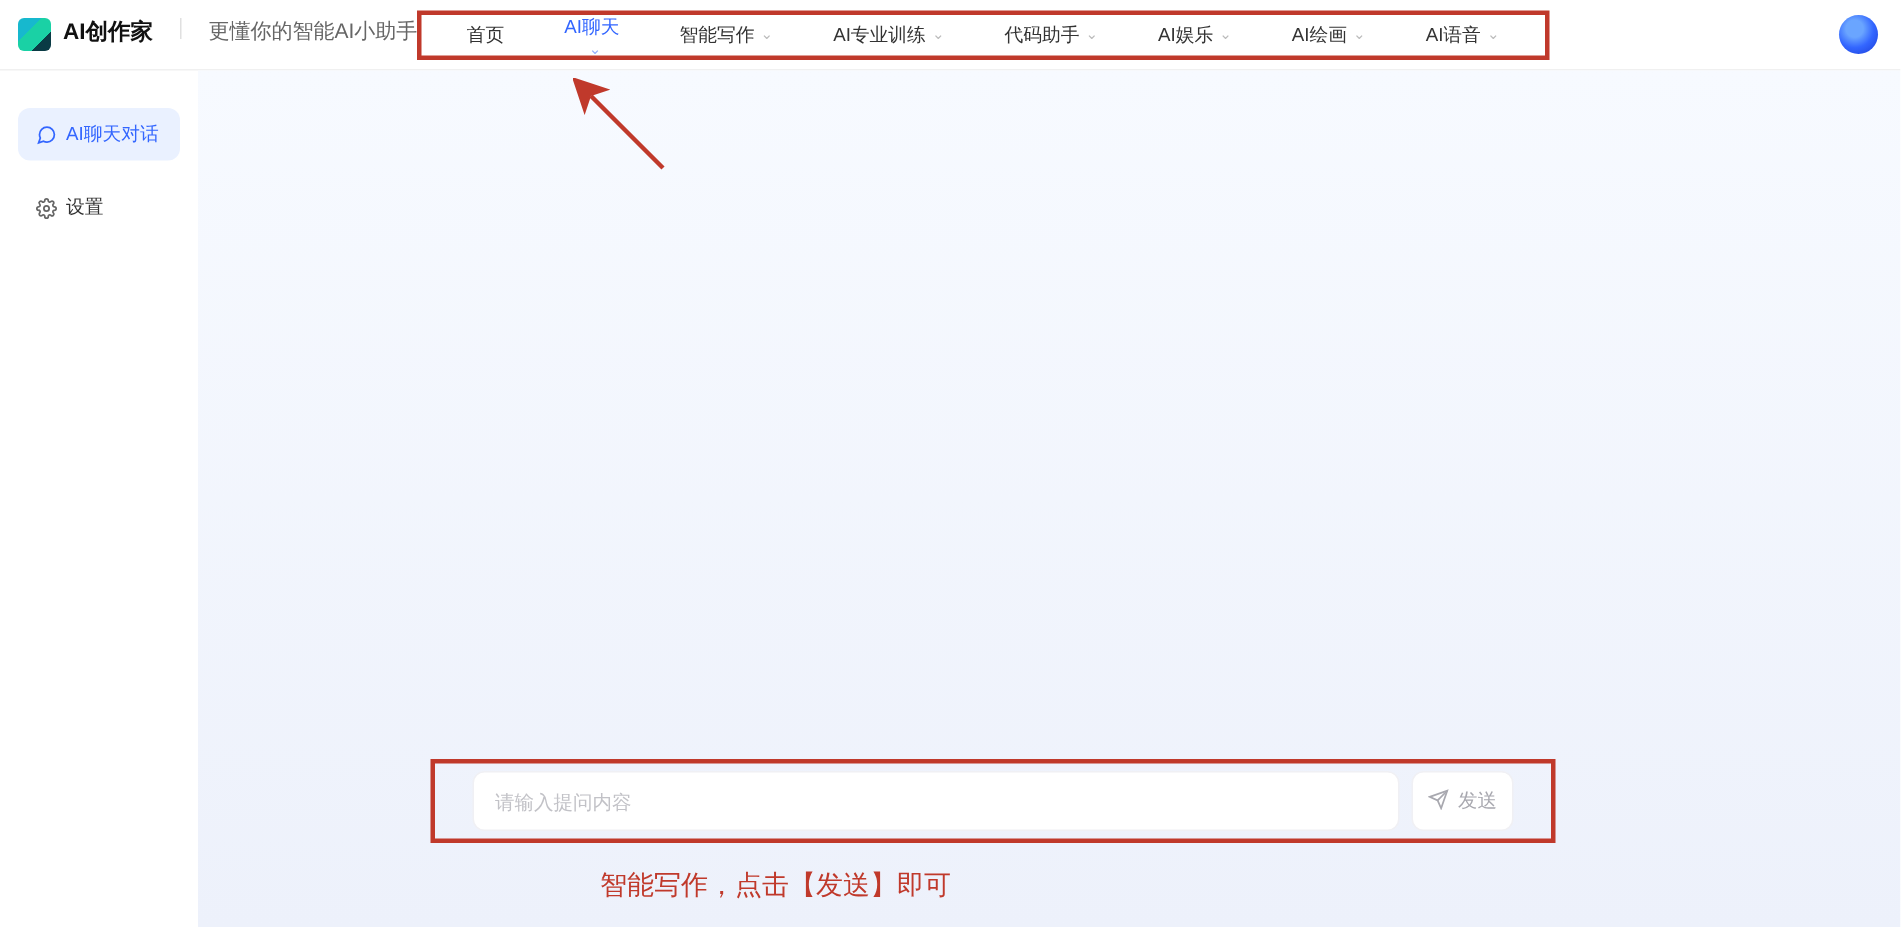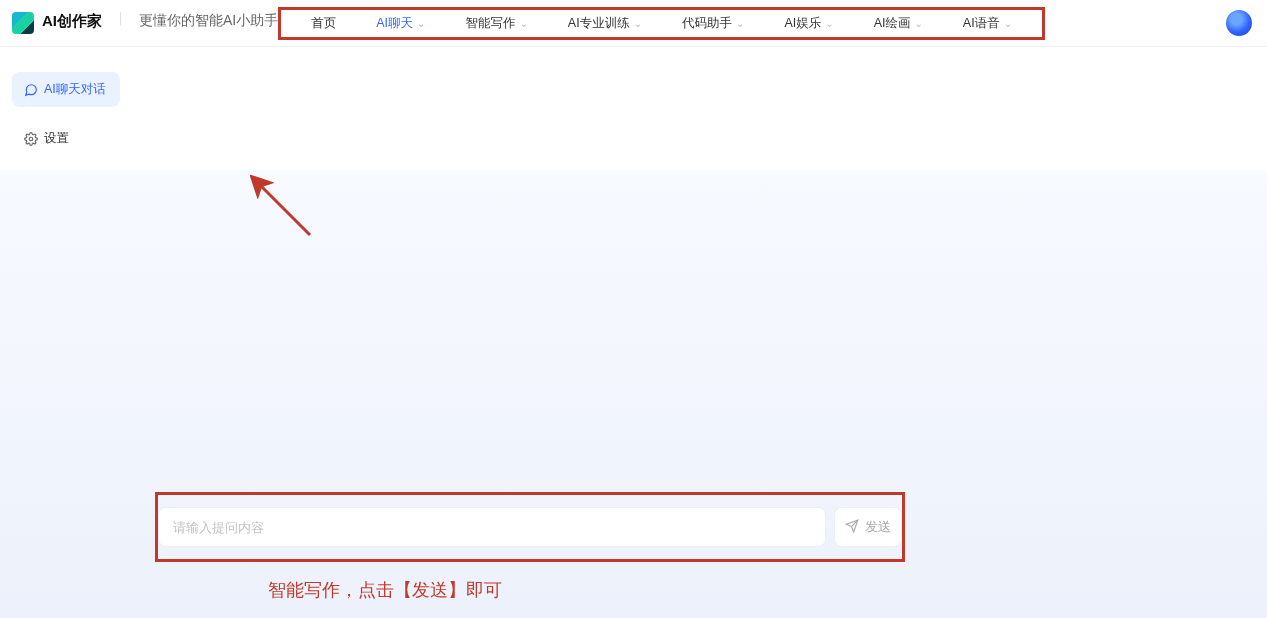--- a/index.html
+++ b/index.html
@@ -65,21 +65,21 @@
     .nav-item {
       display: flex;
       align-items: center;
       font-size: 12.5px;
       color: #333;
       padding: 0 20px;
       cursor: pointer;
       white-space: nowrap;
       height: 100%;
     }
-    .nav-item.active { color: #3366ff; }
+    .nav-item.active { color: #3366ff; flex-direction: column; }
     .chev {
       margin-left: 4px;
       font-size: 10px;
       color: #bbb;
     }
     .nav-item.active .chev { color: #94b0ff; }
 
     .avatar {
       position: absolute;
       right: 15px;
@@ -88,21 +88,20 @@
       height: 26px;
       border-radius: 50%;
       background: radial-gradient(circle at 40% 35%, #6aa5ff 25%, #3366ff 55%, #1a3bd6 100%);
       cursor: pointer;
     }
 
     
     .body {
       display: flex;
       height: calc(100% - 47px);
-      flex-direction: column;
     }
     .sidebar {
       width: 132px;
       background: #fff;
       padding-top: 25px;
       display: flex;
       flex-direction: column;
       align-items: center;
     }
     .sidebar-item {
@@ -145,27 +144,27 @@
       top: 5px;
       pointer-events: none;
     }
 
     
     .input-zone-box {
       position: absolute;
       left: 155px;
       bottom: 56px;
       width: 750px;
-      height: 70px;
+      height: 56px;
       border: 3px solid #c0392b;
       display: flex;
       align-items: center;
       justify-content: space-between;
       gap: 8px;
-      padding: 0 0;
+      padding: 0 25px;
     }
     .prompt-input {
       flex: 1;
       height: 40px;
       border-radius: 8px;
       border: 1px solid #f0f0f4;
       background: #fff;
       padding: 0 14px;
       font-size: 13px;
       color: #333;

